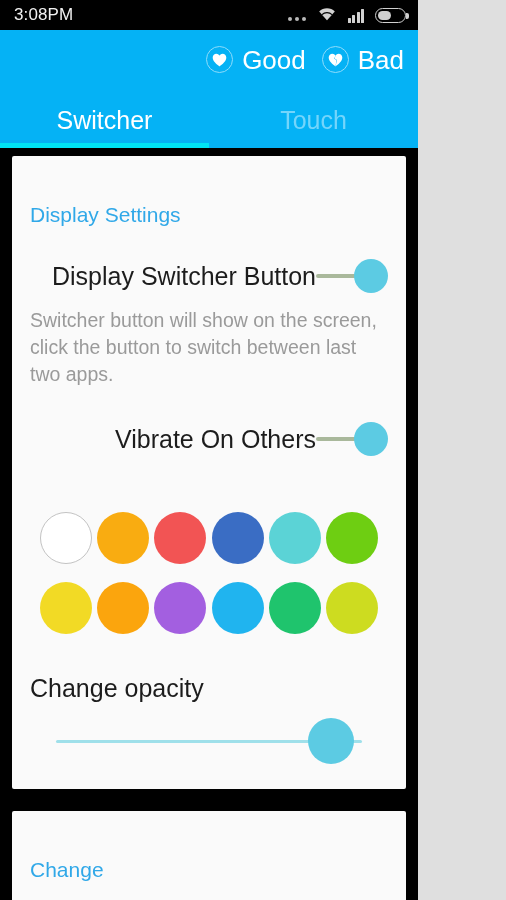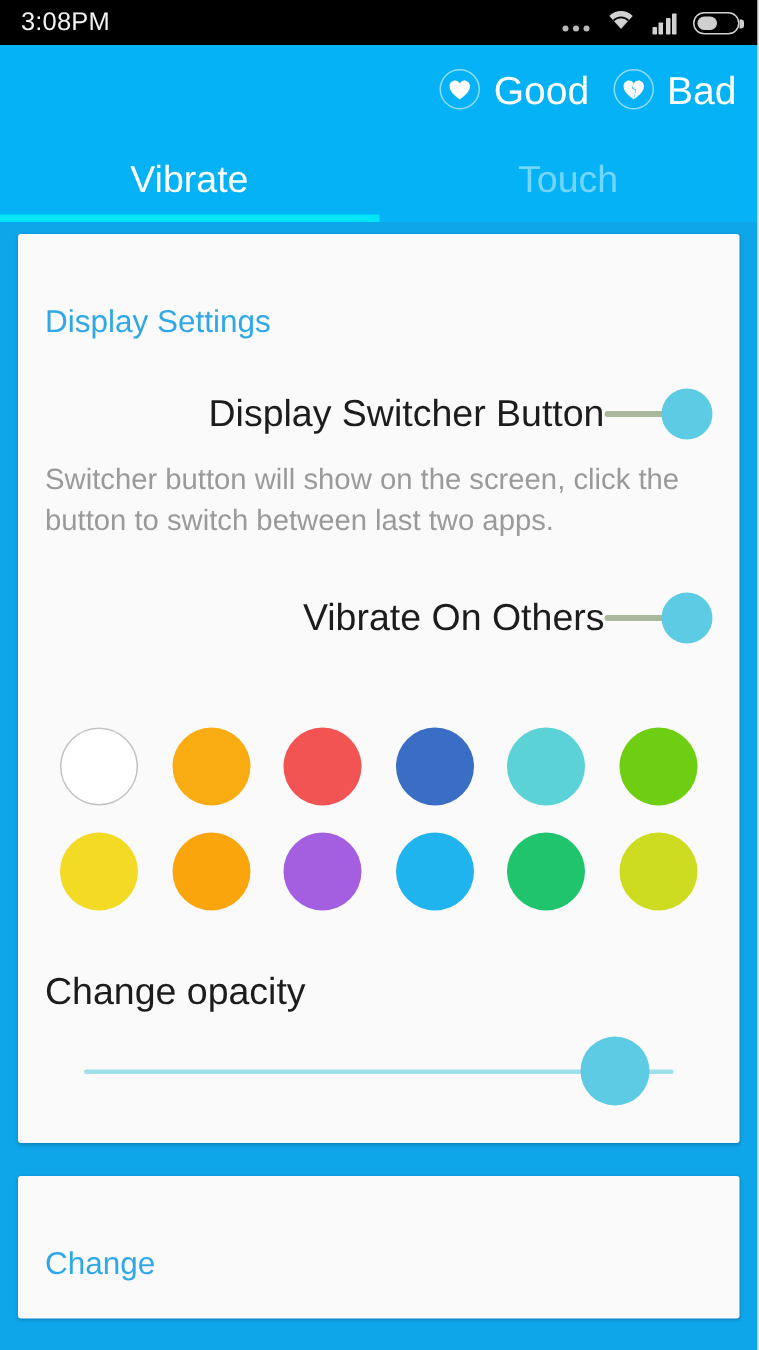--- a/index.html
+++ b/index.html
@@ -9,21 +9,21 @@
     width: 506px;
     height: 900px;
     overflow: hidden;
     background: #dfdfdf;
     font-family: "Liberation Sans", sans-serif;
     -webkit-font-smoothing: antialiased;
   }
 
   .phone {
     position: relative;
-    width: 505px;
+    width: 418px;
     height: 900px;
     background: #dfdfdf;
     overflow: hidden;
   }
 
   
   .status-bar {
     height: 30px;
     background: #000000;
     display: flex;
@@ -154,21 +154,21 @@
     position: absolute;
     left: 0; right: 0; bottom: 0;
     height: 5px;
     background: #00e5f5;
   }
 
   
   .content {
     position: absolute;
     top: 148px; left: 0; right: 0; bottom: 0;
-    background: #0ea5e9;
+    background: #000000;
     overflow: hidden;
     padding: 8px 12px 0 12px;
   }
   .card {
     background: #fafafa;
     border-radius: 2px;
     box-shadow: 0 1px 2.5px rgba(0,0,0,0.22);
     padding: 0 18px;
     margin-bottom: 22px;
   }
@@ -334,21 +334,21 @@
             <path d="M8 14.2 C8 14.2 0.7 9.6 0.7 5 C0.7 2.4 2.7 0.8 4.6 0.8 C6.1 0.8 7.3 1.7 8 2.8 L6.6 6.1 L9.1 7.6 L8 14.2 Z" fill="#ffffff"></path>
             <path d="M8 2.8 C8.7 1.7 9.9 0.8 11.4 0.8 C13.3 0.8 15.3 2.4 15.3 5 C15.3 9.6 8 14.2 8 14.2 L9.6 7.4 L7.1 5.9 Z" fill="#ffffff"></path>
           </svg>
         </span>
         <span class="rate-label">Bad</span>
       </div>
     </div>
 
     <div class="tabs">
       <div class="tab active">
-        <span>Vibrate</span>
+        <span>Switcher</span>
       </div>
       <div class="tab">
         <span>Touch</span>
       </div>
     </div>
   </div>
 
   <div class="content">
 
     <div class="card">

